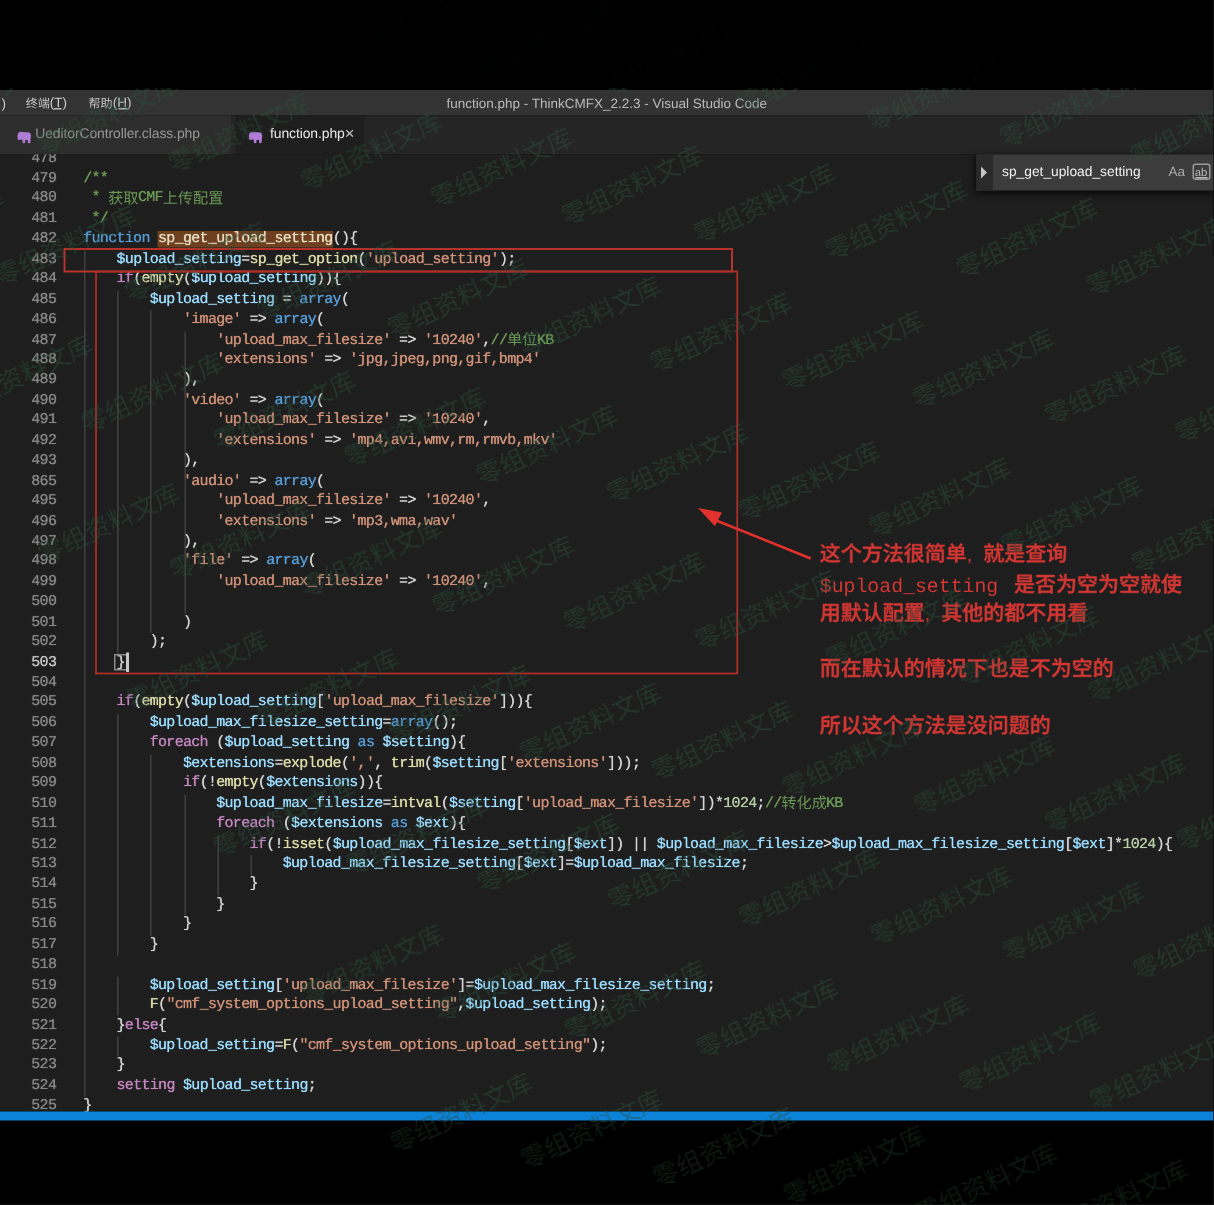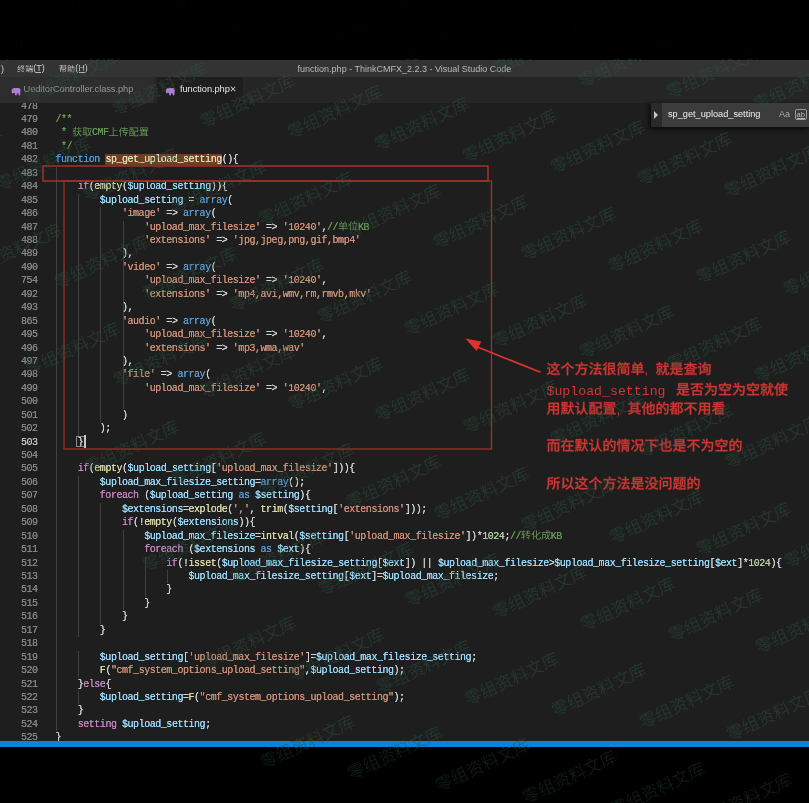--- a/index.html
+++ b/index.html
@@ -42,21 +42,21 @@
         <div class="ln" style="top:139.92px;color:#858585">481</div>
         <div class="ln" style="top:153.36px;color:#858585">482</div>
         <div class="ln" style="top:166.80px;color:#858585">483</div>
         <div class="ln" style="top:180.24px;color:#858585">484</div>
         <div class="ln" style="top:193.68px;color:#858585">485</div>
         <div class="ln" style="top:207.12px;color:#858585">486</div>
         <div class="ln" style="top:220.56px;color:#858585">487</div>
         <div class="ln" style="top:234.00px;color:#858585">488</div>
         <div class="ln" style="top:247.44px;color:#858585">489</div>
         <div class="ln" style="top:260.88px;color:#858585">490</div>
-        <div class="ln" style="top:274.32px;color:#858585">754</div>
+        <div class="ln" style="top:274.32px;color:#858585">491</div>
         <div class="ln" style="top:287.76px;color:#858585">492</div>
         <div class="ln" style="top:301.20px;color:#858585">493</div>
         <div class="ln" style="top:314.64px;color:#858585">865</div>
         <div class="ln" style="top:328.08px;color:#858585">495</div>
         <div class="ln" style="top:341.52px;color:#858585">496</div>
         <div class="ln" style="top:354.96px;color:#858585">497</div>
         <div class="ln" style="top:368.40px;color:#858585">498</div>
         <div class="ln" style="top:381.84px;color:#858585">499</div>
         <div class="ln" style="top:395.28px;color:#858585">500</div>
         <div class="ln" style="top:408.72px;color:#858585">501</div>
@@ -82,20 +82,21 @@
         <div class="ln" style="top:677.52px;color:#858585">521</div>
         <div class="ln" style="top:690.96px;color:#858585">522</div>
         <div class="ln" style="top:704.40px;color:#858585">523</div>
         <div class="ln" style="top:717.84px;color:#858585">524</div>
         <div class="ln" style="top:731.28px;color:#858585">525</div>
 <div class="cl" style="top:99.60px"></div>
         <div class="cl" style="top:113.04px"><span style="color:#6A9955">/**</span></div>
         <div class="cl" style="top:126.48px"><span style="color:#6A9955"> * </span><span style="display:inline-block;width:19.8px;letter-spacing:0">​</span><span style="color:#6A9955">CMF</span><span style="display:inline-block;width:39.6px;letter-spacing:0">​</span></div>
         <div class="cl" style="top:139.92px"><span style="color:#6A9955"> */</span></div>
         <div class="cl" style="top:153.36px"><span style="color:#569CD6">function</span><span style="color:#D4D4D4"> </span><span style="background:#6e4020;color:#e5ddc0">sp_get_upload_setting</span><span style="color:#D4D4D4">(){</span></div>
+        <div class="cl" style="top:166.80px">    <span style="color:#9CDCFE">$upload_setting</span><span style="color:#D4D4D4">=</span><span style="color:#DCDCAA">sp_get_option</span><span style="color:#D4D4D4">(</span><span style="color:#CE9178">'upload_setting'</span><span style="color:#D4D4D4">);</span></div>
         <div class="cl" style="top:180.24px">    <span style="color:#C586C0">if</span><span style="color:#D4D4D4">(</span><span style="color:#DCDCAA">empty</span><span style="color:#D4D4D4">(</span><span style="color:#9CDCFE">$upload_setting</span><span style="color:#D4D4D4">)){</span></div>
         <div class="cl" style="top:193.68px">        <span style="color:#9CDCFE">$upload_setting</span><span style="color:#D4D4D4"> = </span><span style="color:#569CD6">array</span><span style="color:#D4D4D4">(</span></div>
         <div class="cl" style="top:207.12px">            <span style="color:#CE9178">'image'</span><span style="color:#D4D4D4"> =&gt; </span><span style="color:#569CD6">array</span><span style="color:#D4D4D4">(</span></div>
         <div class="cl" style="top:220.56px">                <span style="color:#CE9178">'upload_max_filesize'</span><span style="color:#D4D4D4"> =&gt; </span><span style="color:#CE9178">'10240'</span><span style="color:#D4D4D4">,</span><span style="color:#6A9955">//</span><span style="display:inline-block;width:19.8px;letter-spacing:0">​</span><span style="color:#6A9955">KB</span></div>
         <div class="cl" style="top:234.00px">                <span style="color:#CE9178">'extensions'</span><span style="color:#D4D4D4"> =&gt; </span><span style="color:#CE9178">'jpg,jpeg,png,gif,bmp4'</span></div>
         <div class="cl" style="top:247.44px">            <span style="color:#D4D4D4">),</span></div>
         <div class="cl" style="top:260.88px">            <span style="color:#CE9178">'video'</span><span style="color:#D4D4D4"> =&gt; </span><span style="color:#569CD6">array</span><span style="color:#D4D4D4">(</span></div>
         <div class="cl" style="top:274.32px">                <span style="color:#CE9178">'upload_max_filesize'</span><span style="color:#D4D4D4"> =&gt; </span><span style="color:#CE9178">'10240'</span><span style="color:#D4D4D4">,</span></div>
         <div class="cl" style="top:287.76px">                <span style="color:#CE9178">'extensions'</span><span style="color:#D4D4D4"> =&gt; </span><span style="color:#CE9178">'mp4,avi,wmv,rm,rmvb,mkv'</span></div>
         <div class="cl" style="top:301.20px">            <span style="color:#D4D4D4">),</span></div>

